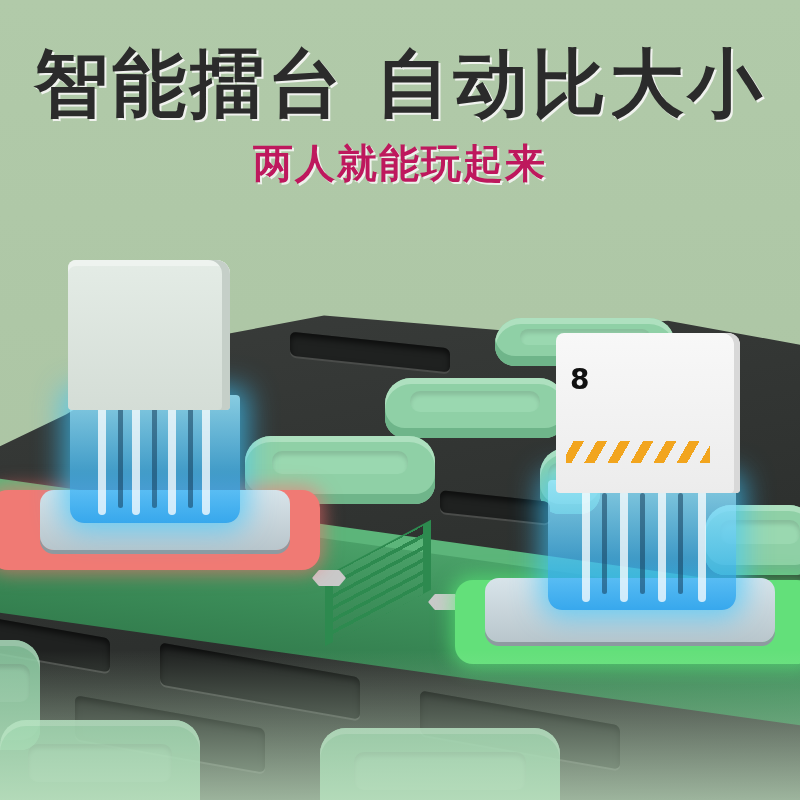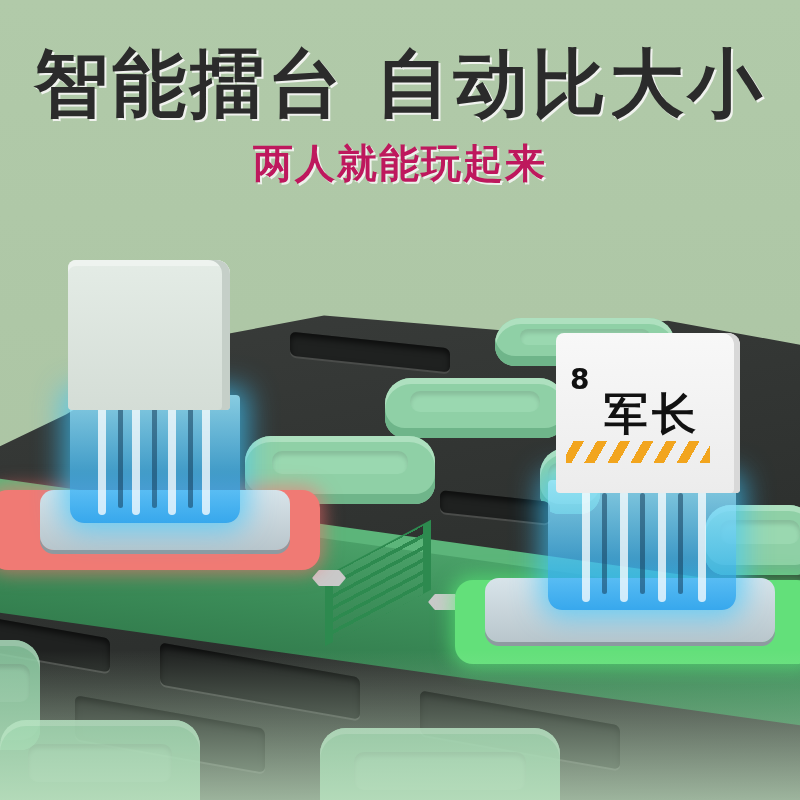--- a/index.html
+++ b/index.html
@@ -109,19 +109,18 @@
       <span class="bar" style="left:34px"></span>
         <span class="dbar" style="left:54px"></span>
       <span class="bar" style="left:72px"></span>
         <span class="dbar" style="left:92px"></span>
       <span class="bar" style="left:110px"></span>
         <span class="dbar" style="left:130px"></span>
       <span class="bar" style="left:150px"></span>
     </div>
     <div class="piece-label" style="left:556px;top:333px;width:184px;height:160px;">
       <span class="num" style="left:14px;top:30px;">8</span>
-      <span class="rank" style="left:48px;top:52px;">军长</span>
       <div class="stripes" style="left:10px;top:108px;width:144px;"></div>
     </div>
   </div>
 
   <div class="fade"></div>
 </div>
 
 </body></html>

